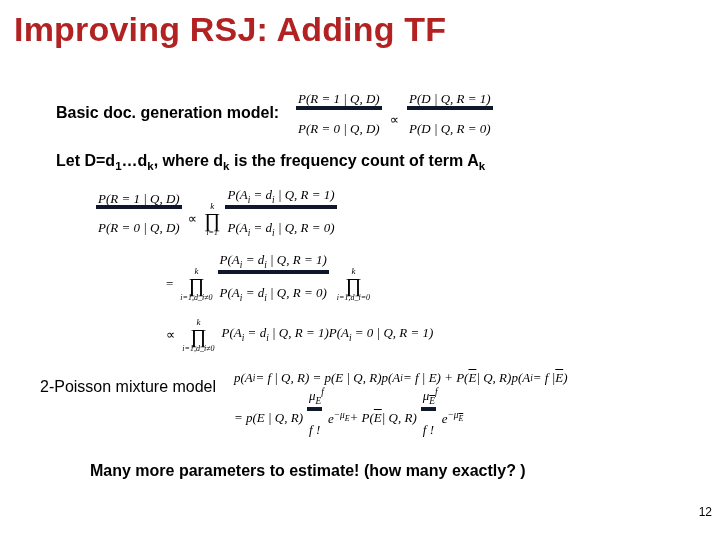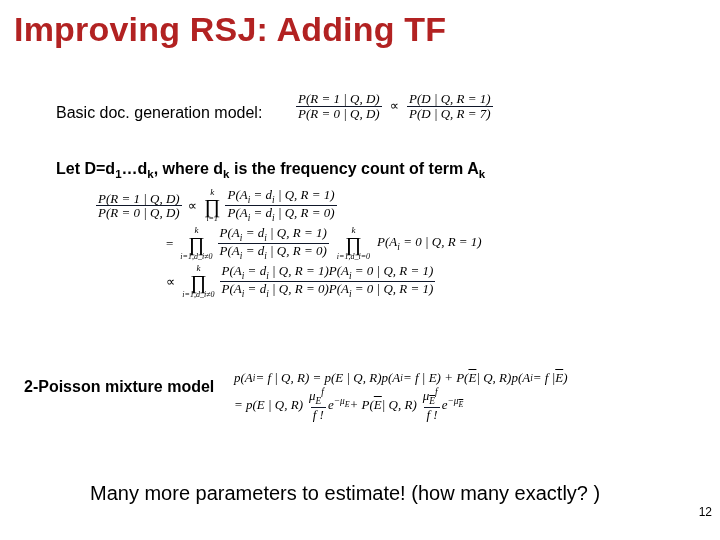--- a/index.html
+++ b/index.html
@@ -26,42 +26,42 @@
     font-size: 34px;
     font-weight: bold;
     color: #b22222;
     letter-spacing: 0.2px;
   }
   .line1 {
     position: absolute;
     left: 56px;
     top: 104px;
     font-size: 16px;
+    font-weight: bold;
+  }
+  .line2 {
+    position: absolute;
+    left: 56px;
+    top: 152px;
+    font-size: 16px;
+    font-weight: bold;
+  }
+  .line3 {
+    position: absolute;
+    left: 40px;
+    top: 378px;
+    font-size: 16px;
     font-weight: normal;
   }
-  .line2 {
-    position: absolute;
-    left: 56px;
-    top: 160px;
-    font-size: 16px;
-    font-weight: bold;
-  }
-  .line3 {
-    position: absolute;
-    left: 24px;
-    top: 378px;
-    font-size: 16px;
-    font-weight: bold;
-  }
   .line4 {
     position: absolute;
     left: 90px;
-    top: 482px;
-    font-size: 20px;
-    font-weight: normal;
+    top: 462px;
+    font-size: 16px;
+    font-weight: bold;
   }
   .pagenum {
     position: absolute;
     right: 8px;
     bottom: 6px;
     font-size: 12px;
     color: #000;
     text-align: right;
   }
   sub { font-size: 0.72em; vertical-align: sub; }
@@ -87,27 +87,27 @@
   .math3 {
     position: absolute;
     left: 234px;
     top: 368px;
     font-family: "Times New Roman", Times, serif;
     font-size: 13px;
   }
   .frac {
     display: inline-flex;
     flex-direction: column;
-    align-items: flex-end;
+    align-items: flex-start;
     vertical-align: middle;
     line-height: 1.05;
     margin: 0 2px;
   }
   .frac .num { padding: 0 2px; }
-  .frac .den { border-top: 1px solid #0f172a; padding: 0 2px; }
+  .frac .den { border-top: 4px solid #0f172a; padding: 12px 2px; }
   .row { display: flex; align-items: center; margin: 2px 0; white-space: nowrap; }
   .prod {
     display: inline-flex;
     flex-direction: column;
     align-items: center;
     vertical-align: middle;
     line-height: 1;
     margin: 0 3px;
   }
   .prod .top { font-size: 9px; font-style: italic; }
@@ -128,21 +128,21 @@
   <div class="line1">Basic doc. generation model:</div>
 
   <div class="math1">
     <span class="frac">
       <span class="num it">P(R = 1 | Q, D)</span>
       <span class="den it">P(R = 0 | Q, D)</span>
     </span>
     <span>∝</span>
     <span class="frac">
       <span class="num it">P(D | Q, R = 1)</span>
-      <span class="den it">P(D | Q, R = 7)</span>
+      <span class="den it">P(D | Q, R = 0)</span>
     </span>
   </div>
 
   <div class="line2">
     <span>Let D=d</span><sub>1</sub><span>…d</span><sub>k</sub><span>, where d</span><sub>k</sub><span> is the frequency count of term  A</span><sub>k</sub>
   </div>
 
   <div class="math2">
 
     <div class="row">
@@ -172,34 +172,32 @@
       <span class="frac">
         <span class="num it"><span>P(A</span><span class="msub">i</span><span> = d</span><span class="msub">i</span><span> | Q, R = 1)</span></span>
         <span class="den it"><span>P(A</span><span class="msub">i</span><span> = d</span><span class="msub">i</span><span> | Q, R = 0)</span></span>
       </span>
       <span class="prod" style="margin-left:6px;">
         <span class="top">k</span>
         <span class="mid">∏</span>
         <span class="bot">i=1,d_i=0</span>
       </span>
       <span class="frac">
-        <span class="num it"><span>P(A</span><span class="msub">i</span><span> = 0 | Q, R = 1)</span></span>
       </span>
     </div>
 
     <div class="row" style="margin-left:68px;">
       <span style="margin:0 4px;">∝</span>
       <span class="prod">
         <span class="top">k</span>
         <span class="mid">∏</span>
         <span class="bot">i=1,d_i≠0</span>
       </span>
       <span class="frac">
         <span class="num it"><span>P(A</span><span class="msub">i</span><span> = d</span><span class="msub">i</span><span> | Q, R = 1)P(A</span><span class="msub">i</span><span> = 0 | Q, R = 1)</span></span>
-        <span class="den it"><span>P(A</span><span class="msub">i</span><span> = d</span><span class="msub">i</span><span> | Q, R = 0)P(A</span><span class="msub">i</span><span> = 0 | Q, R = 1)</span></span>
       </span>
     </div>
   </div>
 
   <div class="line3">2-Poisson mixture model</div>
 
   <div class="math3">
     <div class="row it">
       <span>p(A</span>
         <span class="msub">i</span>

